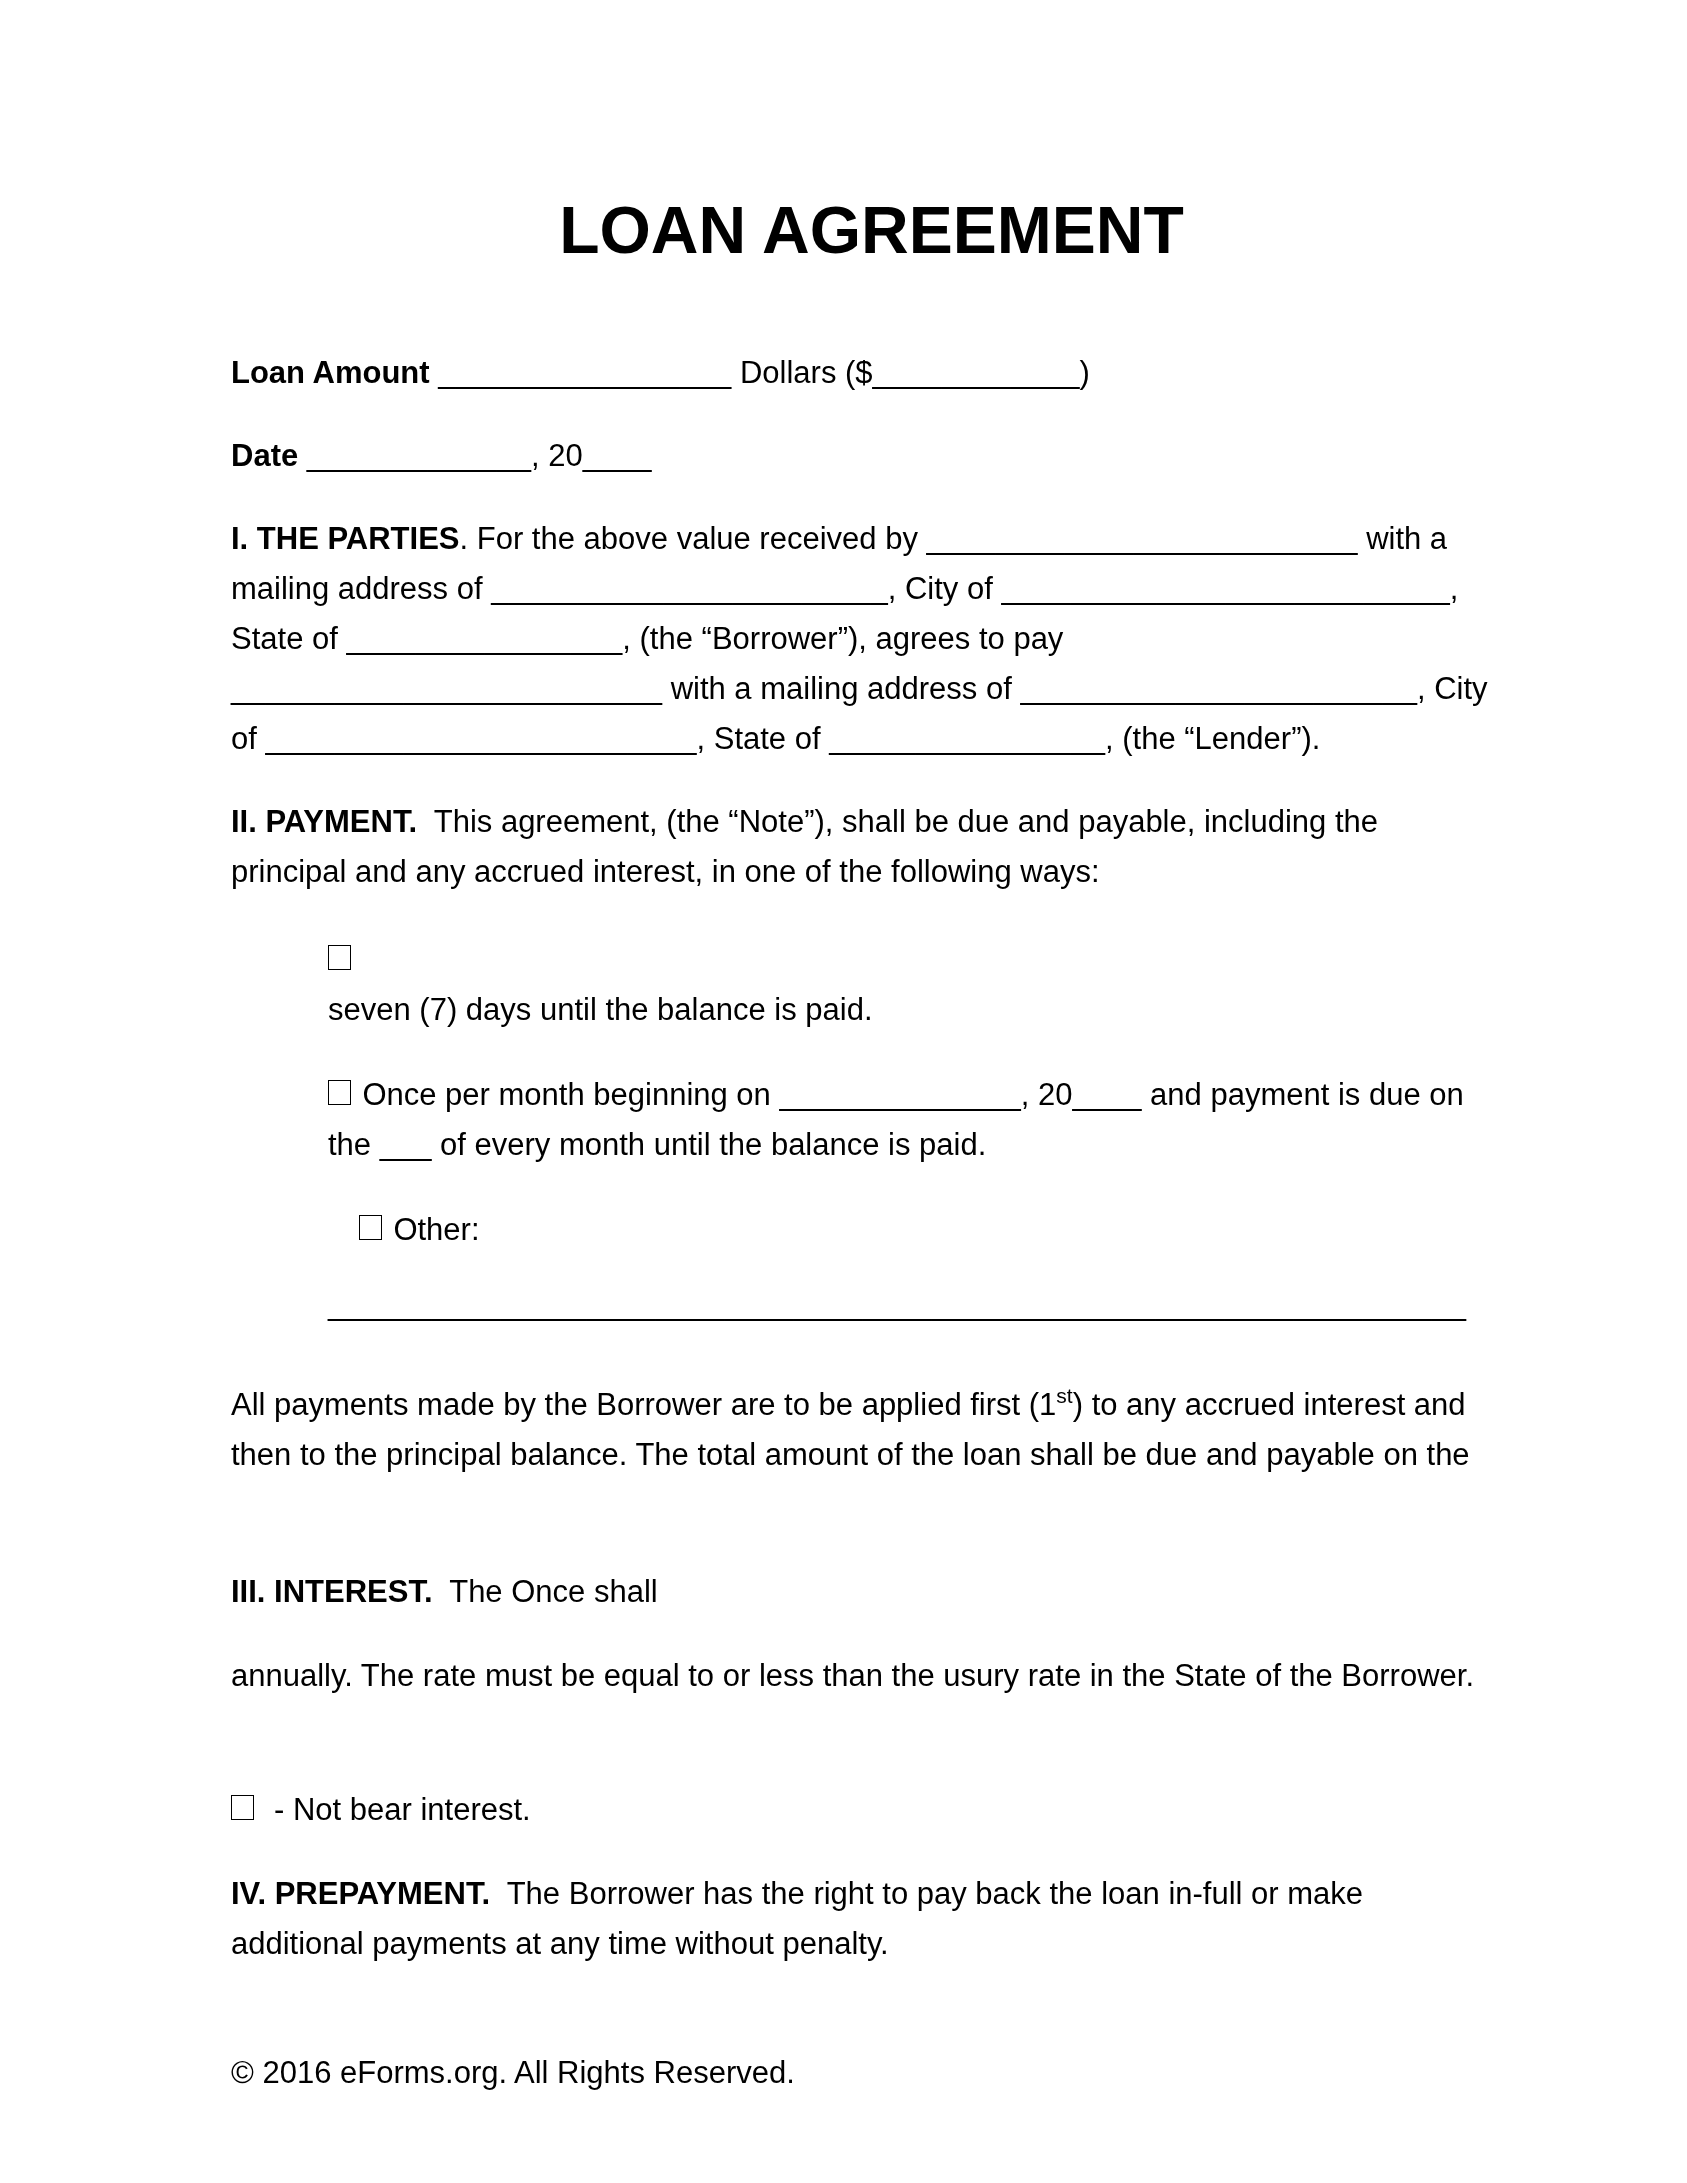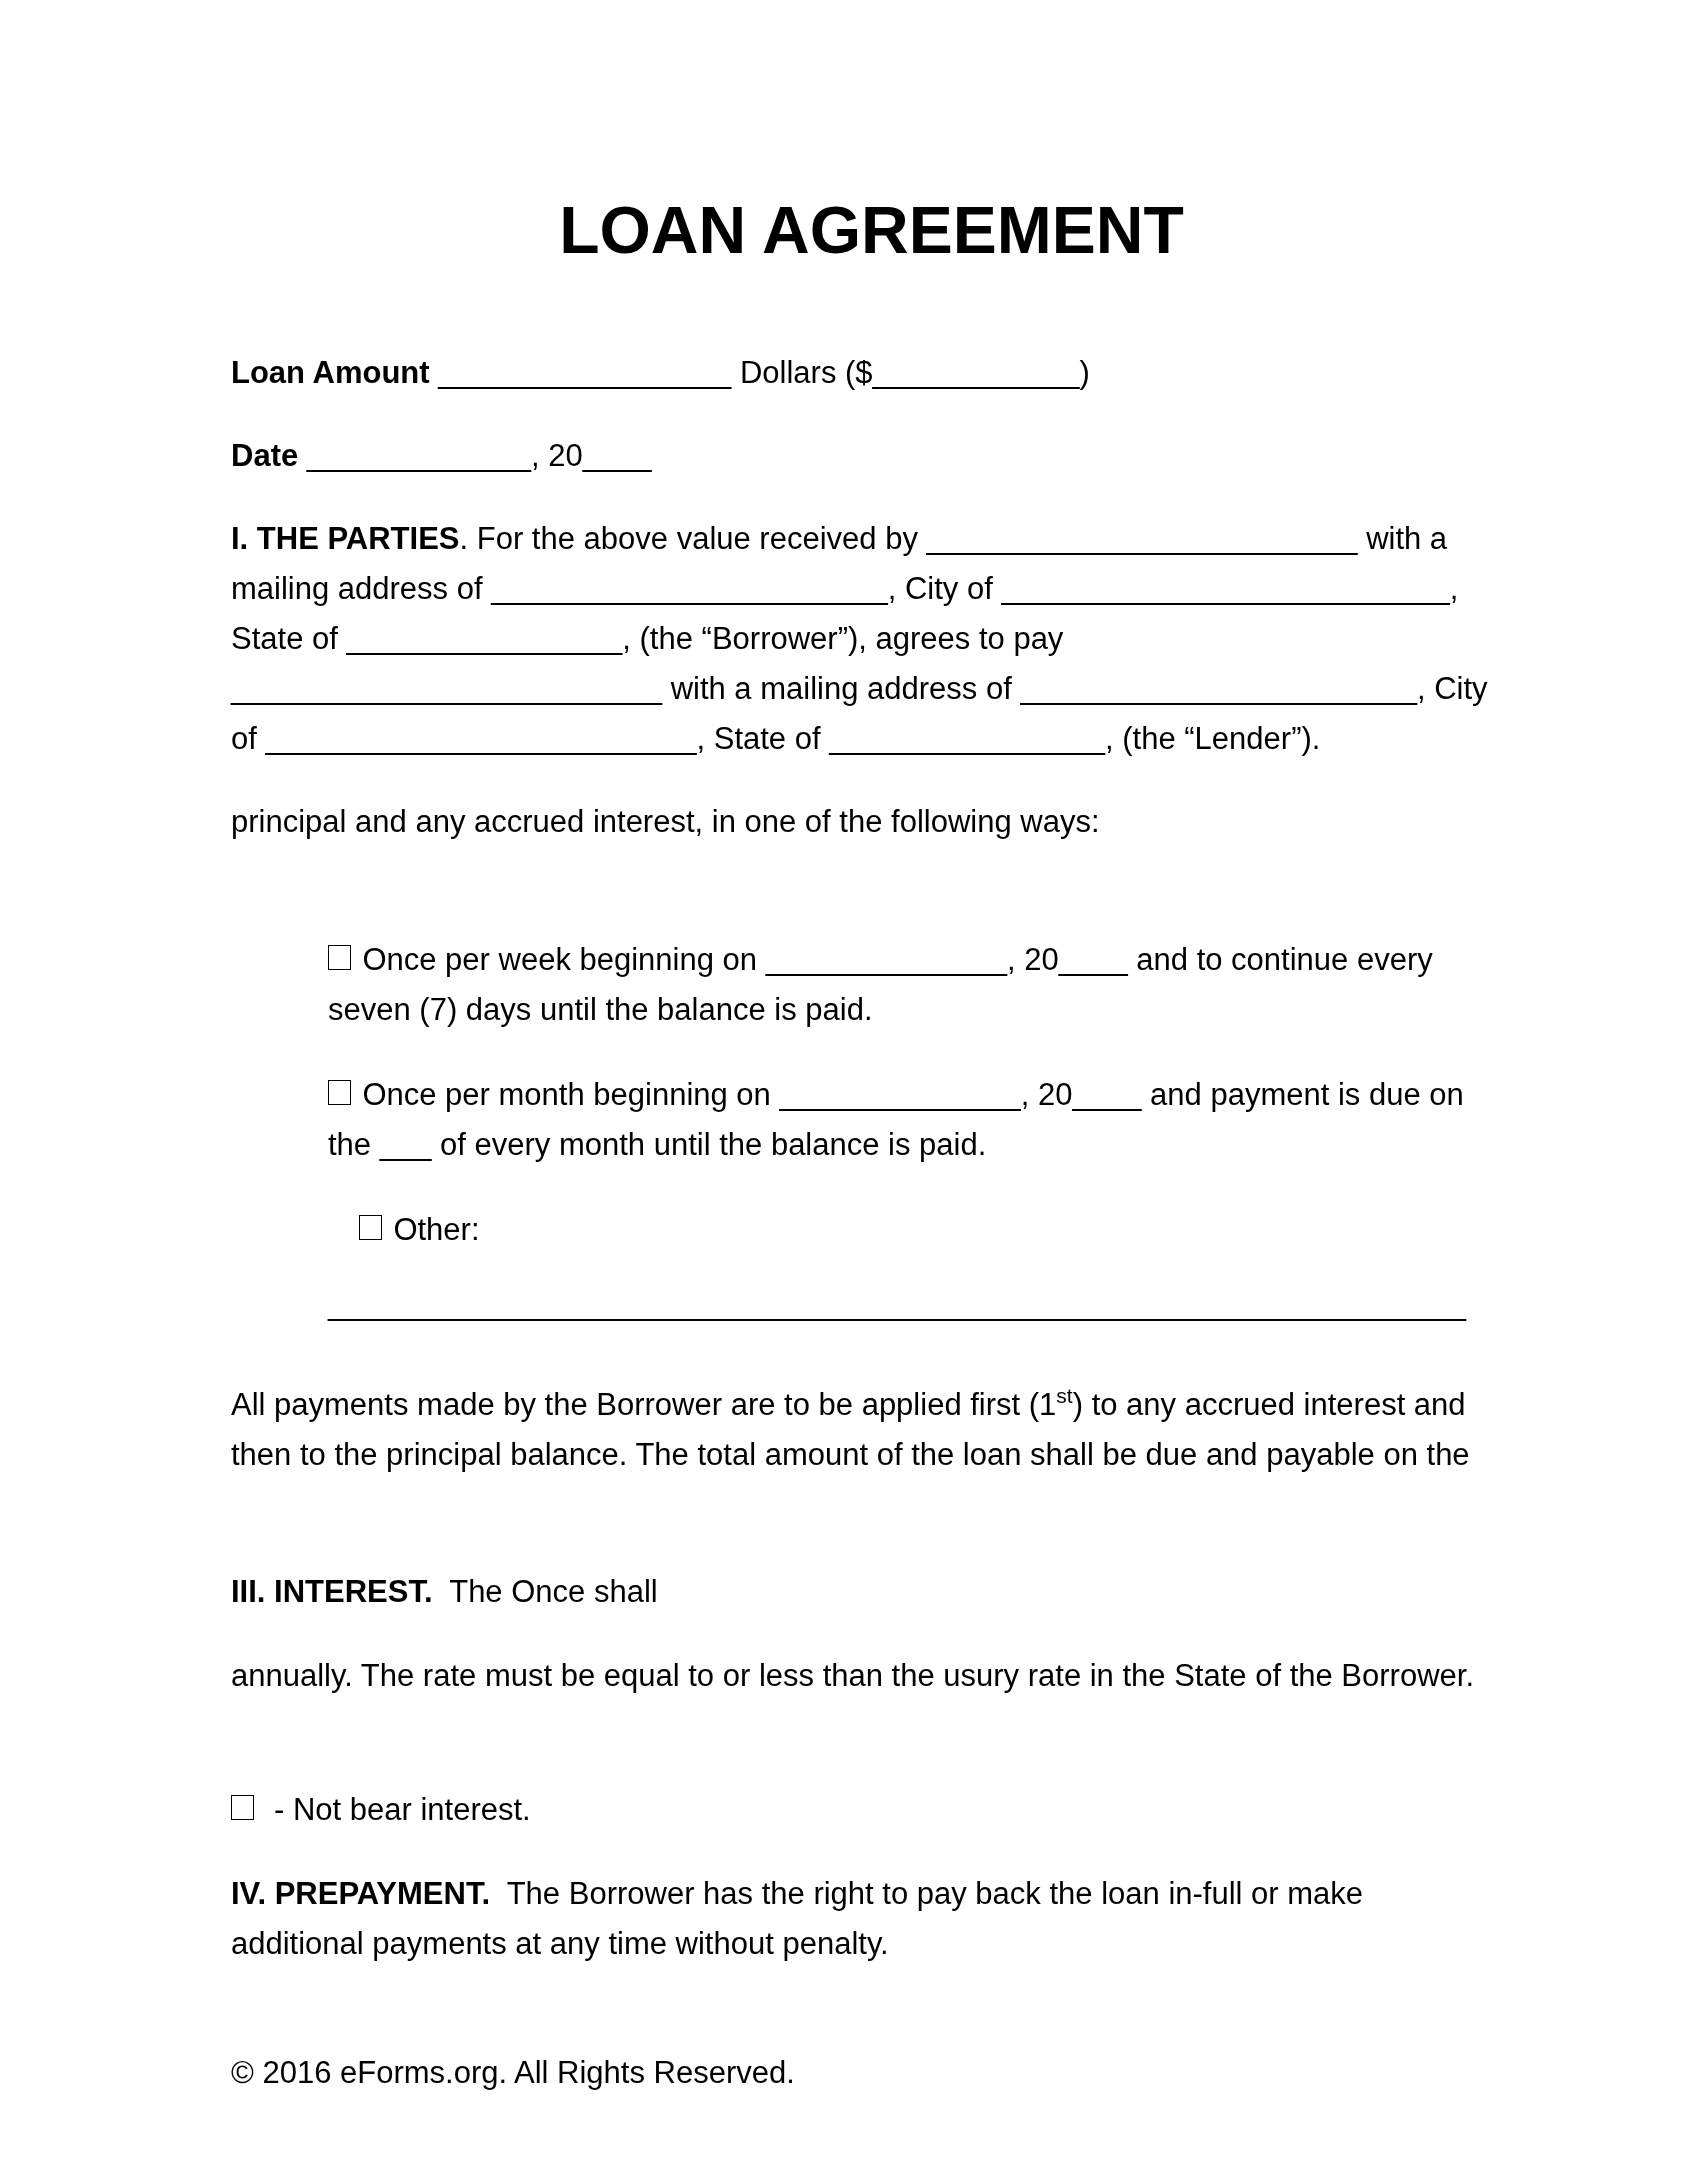--- a/index.html
+++ b/index.html
@@ -74,25 +74,26 @@
 
   <div class="block" id="blk-parties">
     <div class="line"><span class="b">I. THE PARTIES</span><span>. For the above value received by _________________________ with a</span></div>
     <div class="line">mailing address of _______________________, City of __________________________,</div>
     <div class="line">State of ________________, (the “Borrower”), agrees to pay</div>
     <div class="line">_________________________ with a mailing address of _______________________, City</div>
     <div class="line">of _________________________, State of ________________, (the “Lender”).</div>
   </div>
 
   <div class="block" id="blk-payment">
+    <div class="line"><span class="b">II. PAYMENT.</span><span>  This agreement, (the “Note”), shall be due and payable, including the</span></div>
     <div class="line">principal and any accrued interest, in one of the following ways:</div>
   </div>
 
   <div class="block indent" id="blk-week">
-    <div class="line"><span class="checkbox"></span><span>Once per week beginning on ______________, 20____ and to continue every</span></div>
+    <div class="line"><span class="checkbox"></span></div>
     <div class="line">seven (7) days until the balance is paid.</div>
   </div>
 
   <div class="block indent" id="blk-month">
     <div class="line"><span class="checkbox"></span><span>Once per month beginning on ______________, 20____ and payment is due on</span></div>
     <div class="line">the ___ of every month until the balance is paid.</div>
   </div>
 
   <div class="block indent" id="blk-other">
     <div class="line"><span class="checkbox"></span><span>Other:</span></div>

